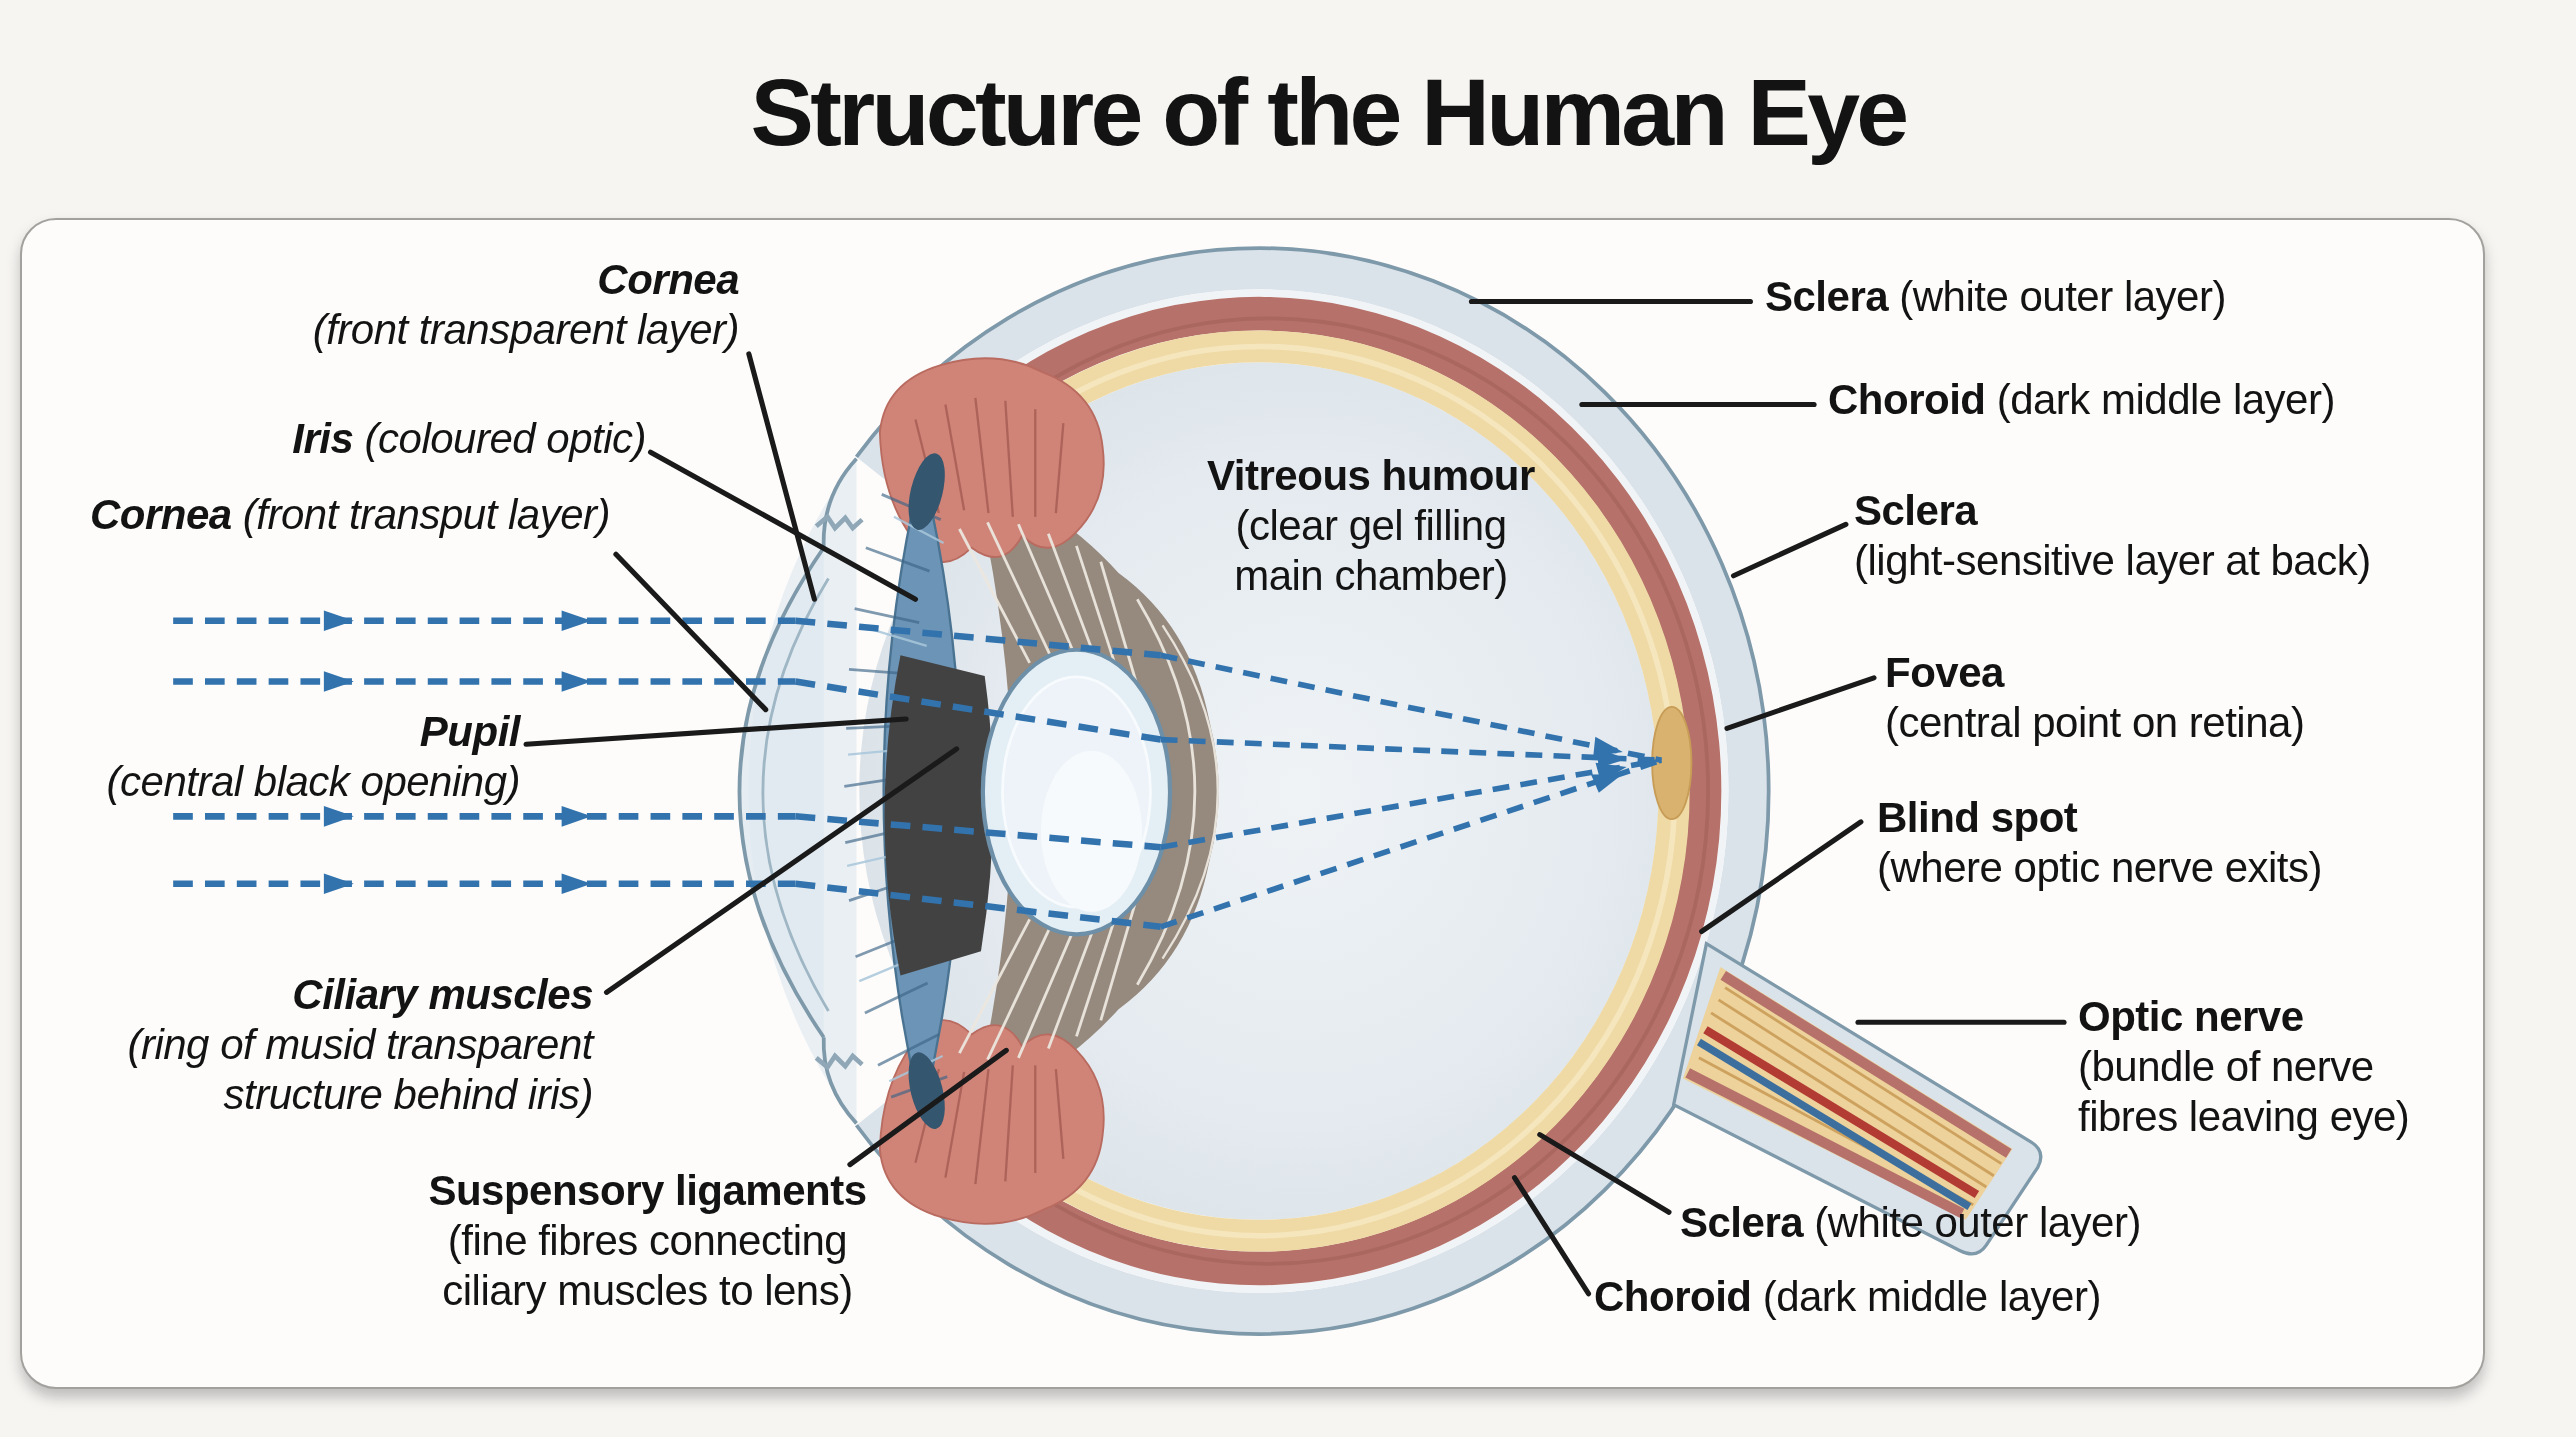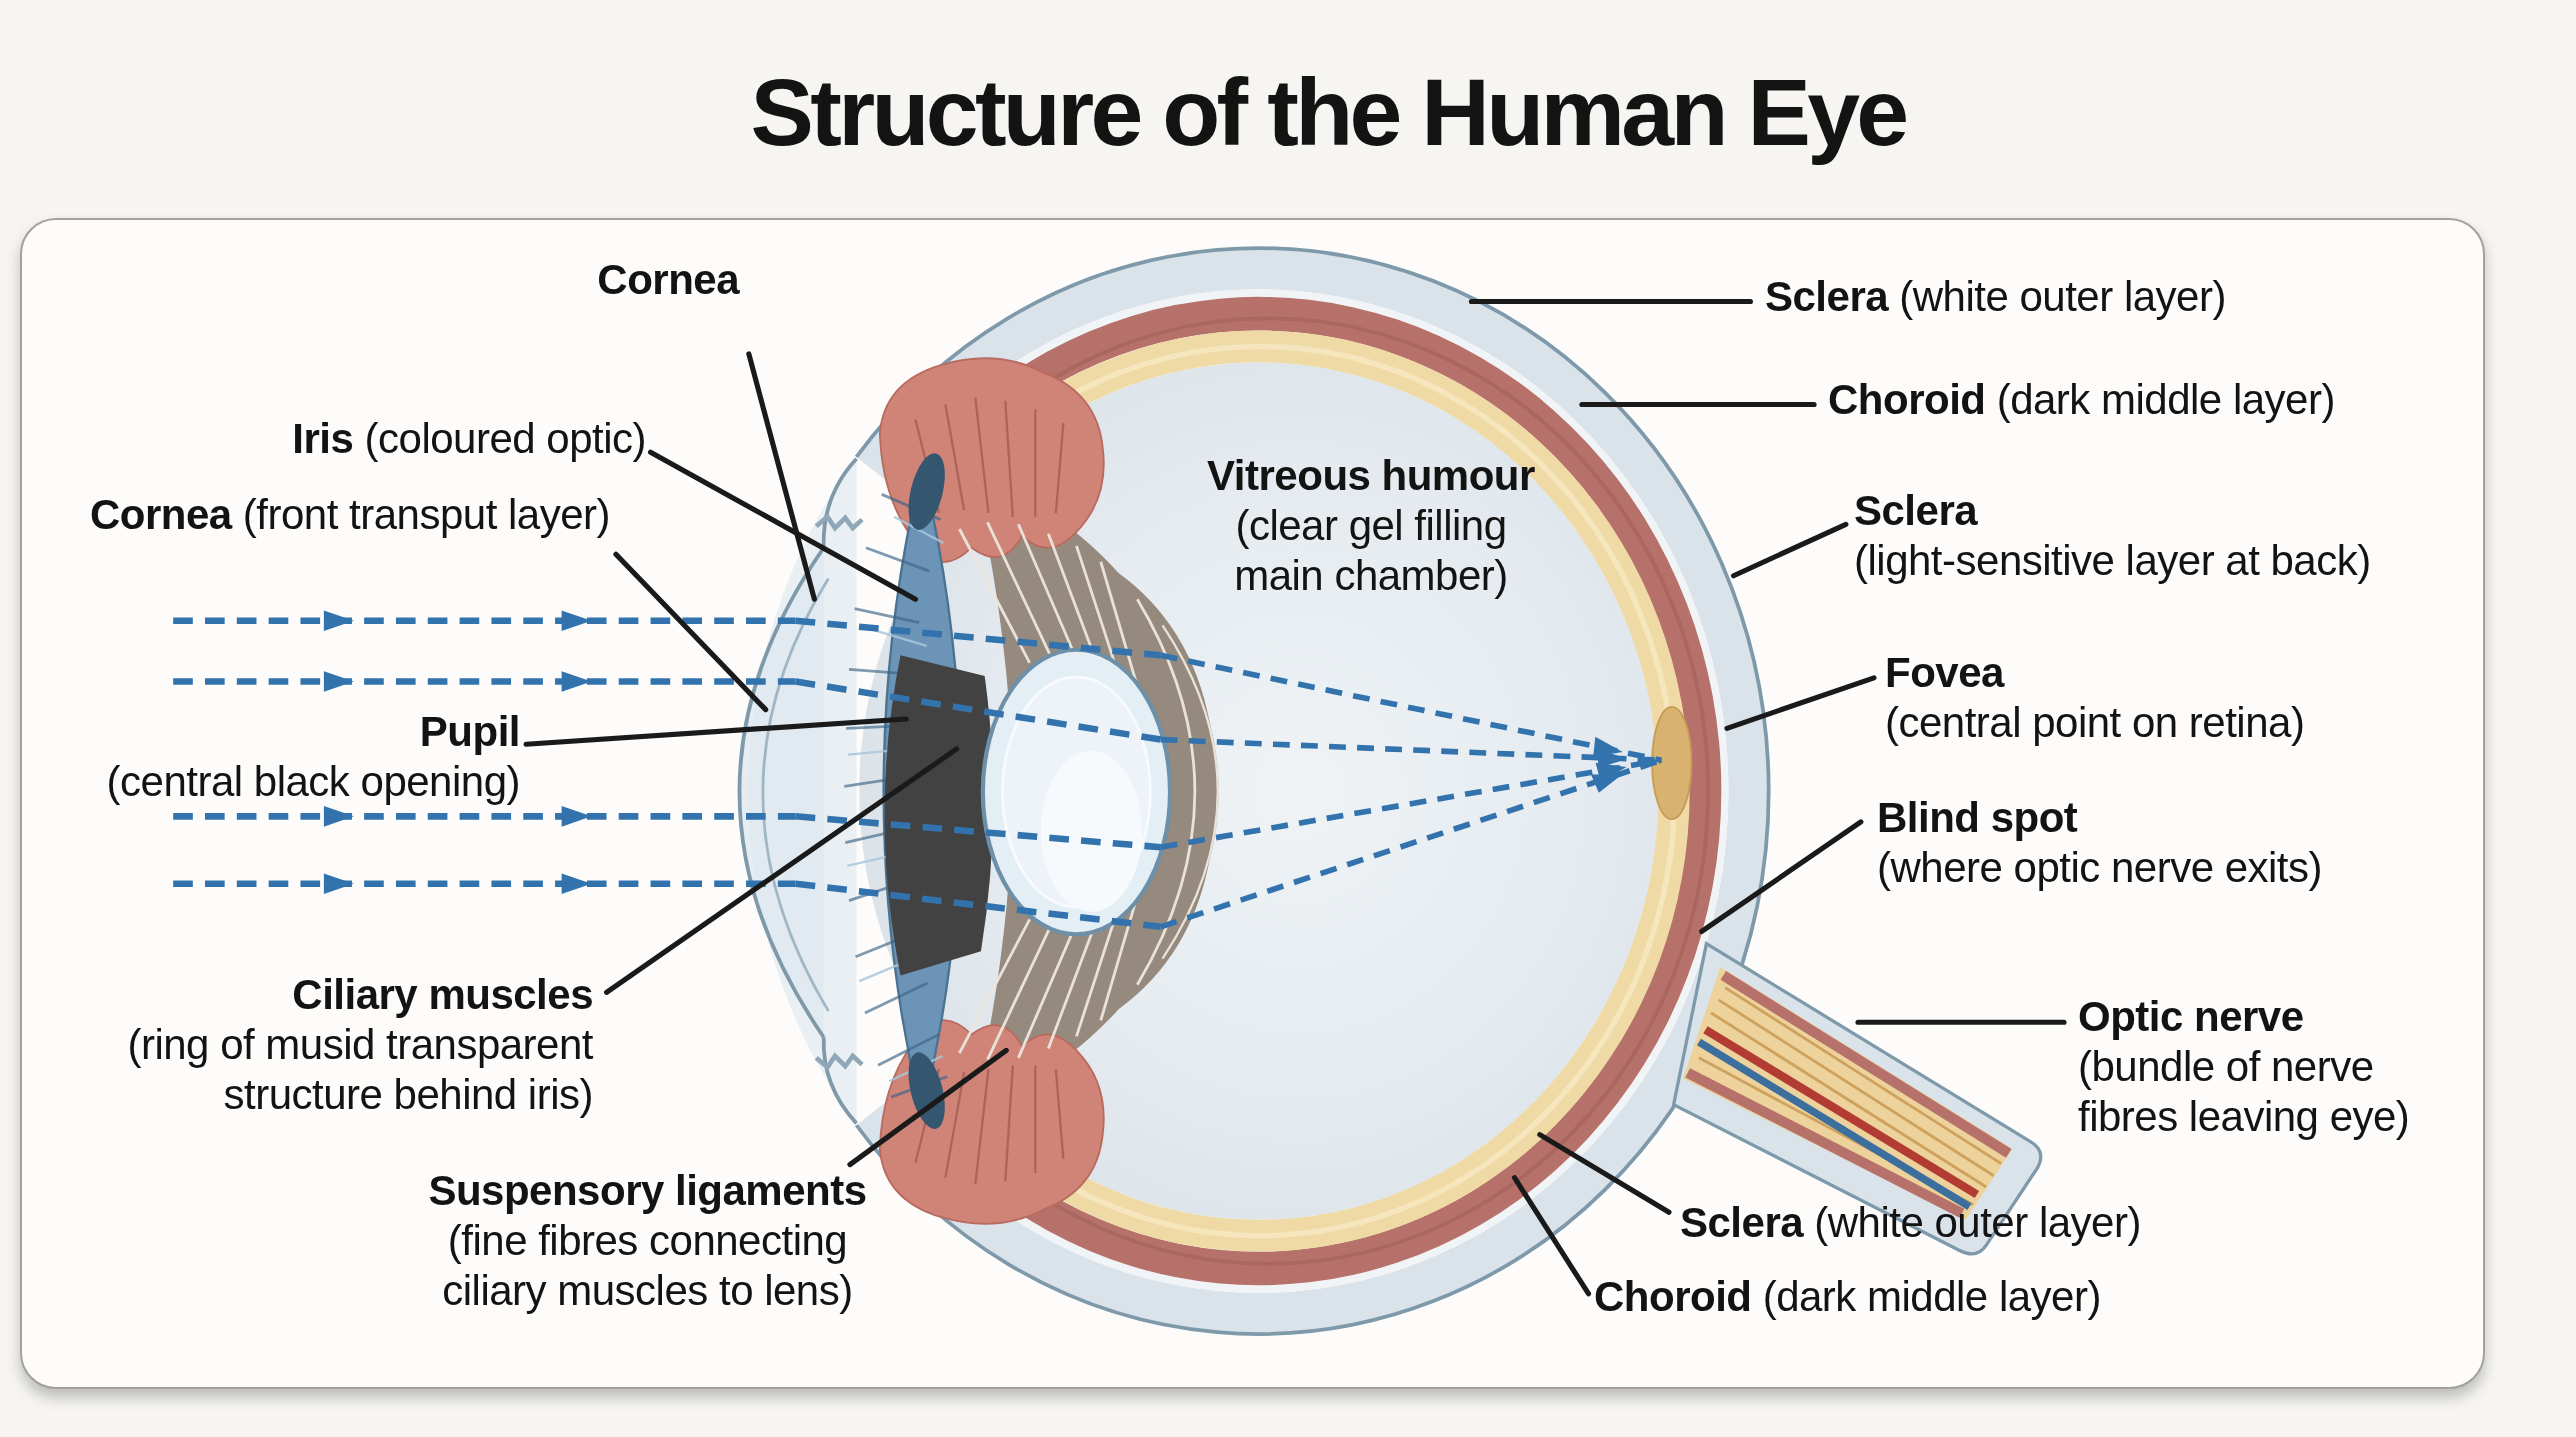--- a/index.html
+++ b/index.html
@@ -19,21 +19,21 @@
     position:absolute;left:19.7px;top:218px;width:2461px;height:1167px;
     background:#fdfcfa;border:2.8px solid #a2a19e;border-radius:36px;
     box-shadow:0 8.4px 13px rgba(110,110,110,.40);
   }
   svg.diagram{position:absolute;left:0;top:0;width:2576px;height:1438px;}
   .lbl{
     position:absolute;font-size:42px;line-height:50px;letter-spacing:-0.5px;
     white-space:nowrap;color:var(--ink,#111);
   }
   .lbl b{font-weight:bold;}
-  .ra{text-align:right;}
+  .ra{text-align:right;font-style:italic;}
   .ca{text-align:center;}
 </style>
 </head>
 <body>
 
 <div class="title">Structure of the Human Eye</div>
 <div class="panel"></div>
 
 <svg class="diagram" viewBox="0 0 2752 1536" xmlns="http://www.w3.org/2000/svg">
   <defs>
@@ -206,20 +206,21 @@
     <line x1="1845" y1="778" x2="2002" y2="724"></line>
     <line x1="1818" y1="995" x2="1988" y2="878"></line>
     <line x1="1985" y1="1092" x2="2205" y2="1092"></line>
     <line x1="1645" y1="1212" x2="1783" y2="1295"></line>
     <line x1="1618" y1="1258" x2="1697" y2="1382"></line>
   </g>
 </svg>
 
 <div class="lbl ra" style="right:1837px;top:255px">
   <div><b>Cornea</b></div>
+  <div>(front transparent layer)</div>
 </div>
 
 <div class="lbl ra" style="right:1930px;top:414px">
   <b>Iris</b>
   <span>(coloured optic)</span>
 </div>
 
 <div class="lbl ra" style="right:1966px;top:490px">
   <b>Cornea</b>
   <span>(front transput layer)</span>

